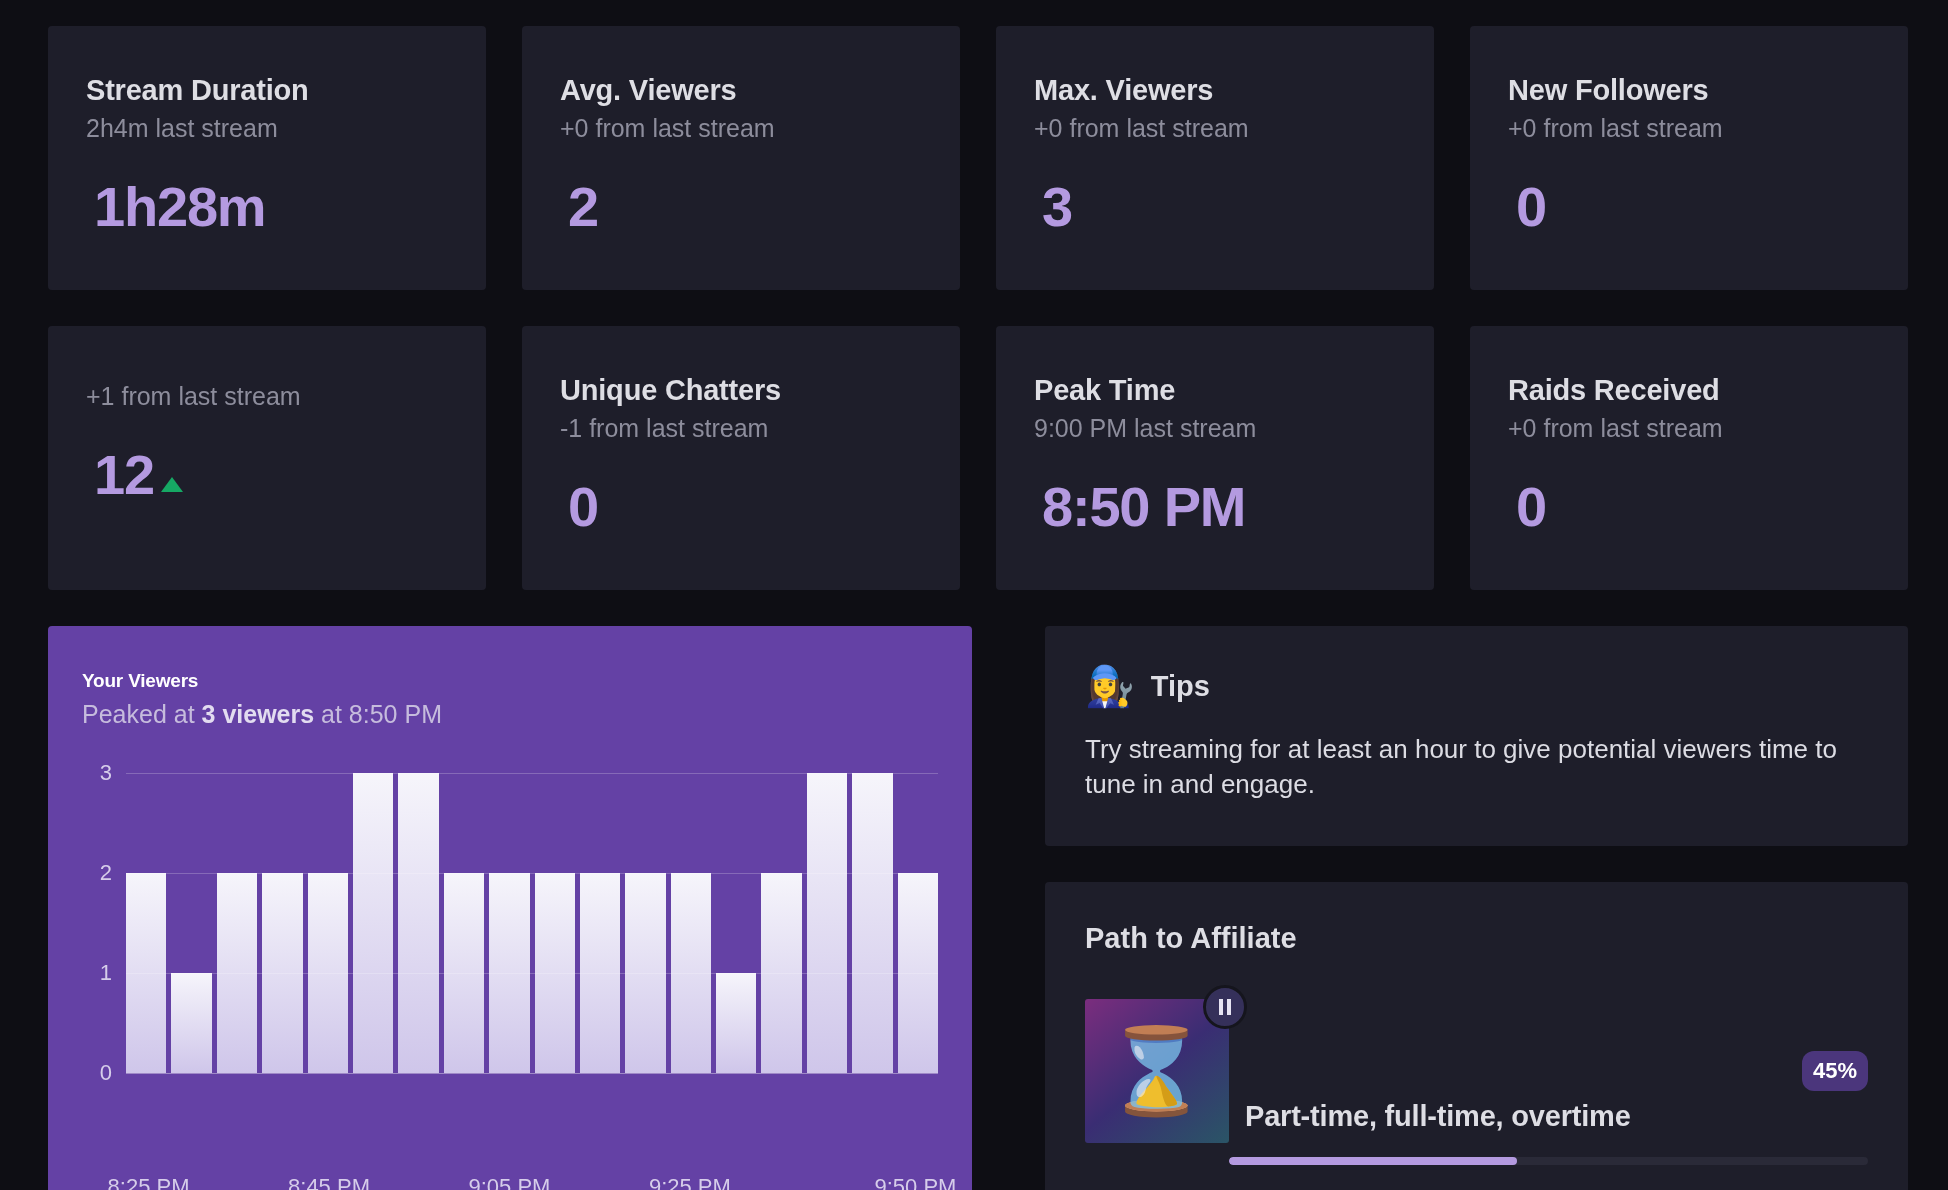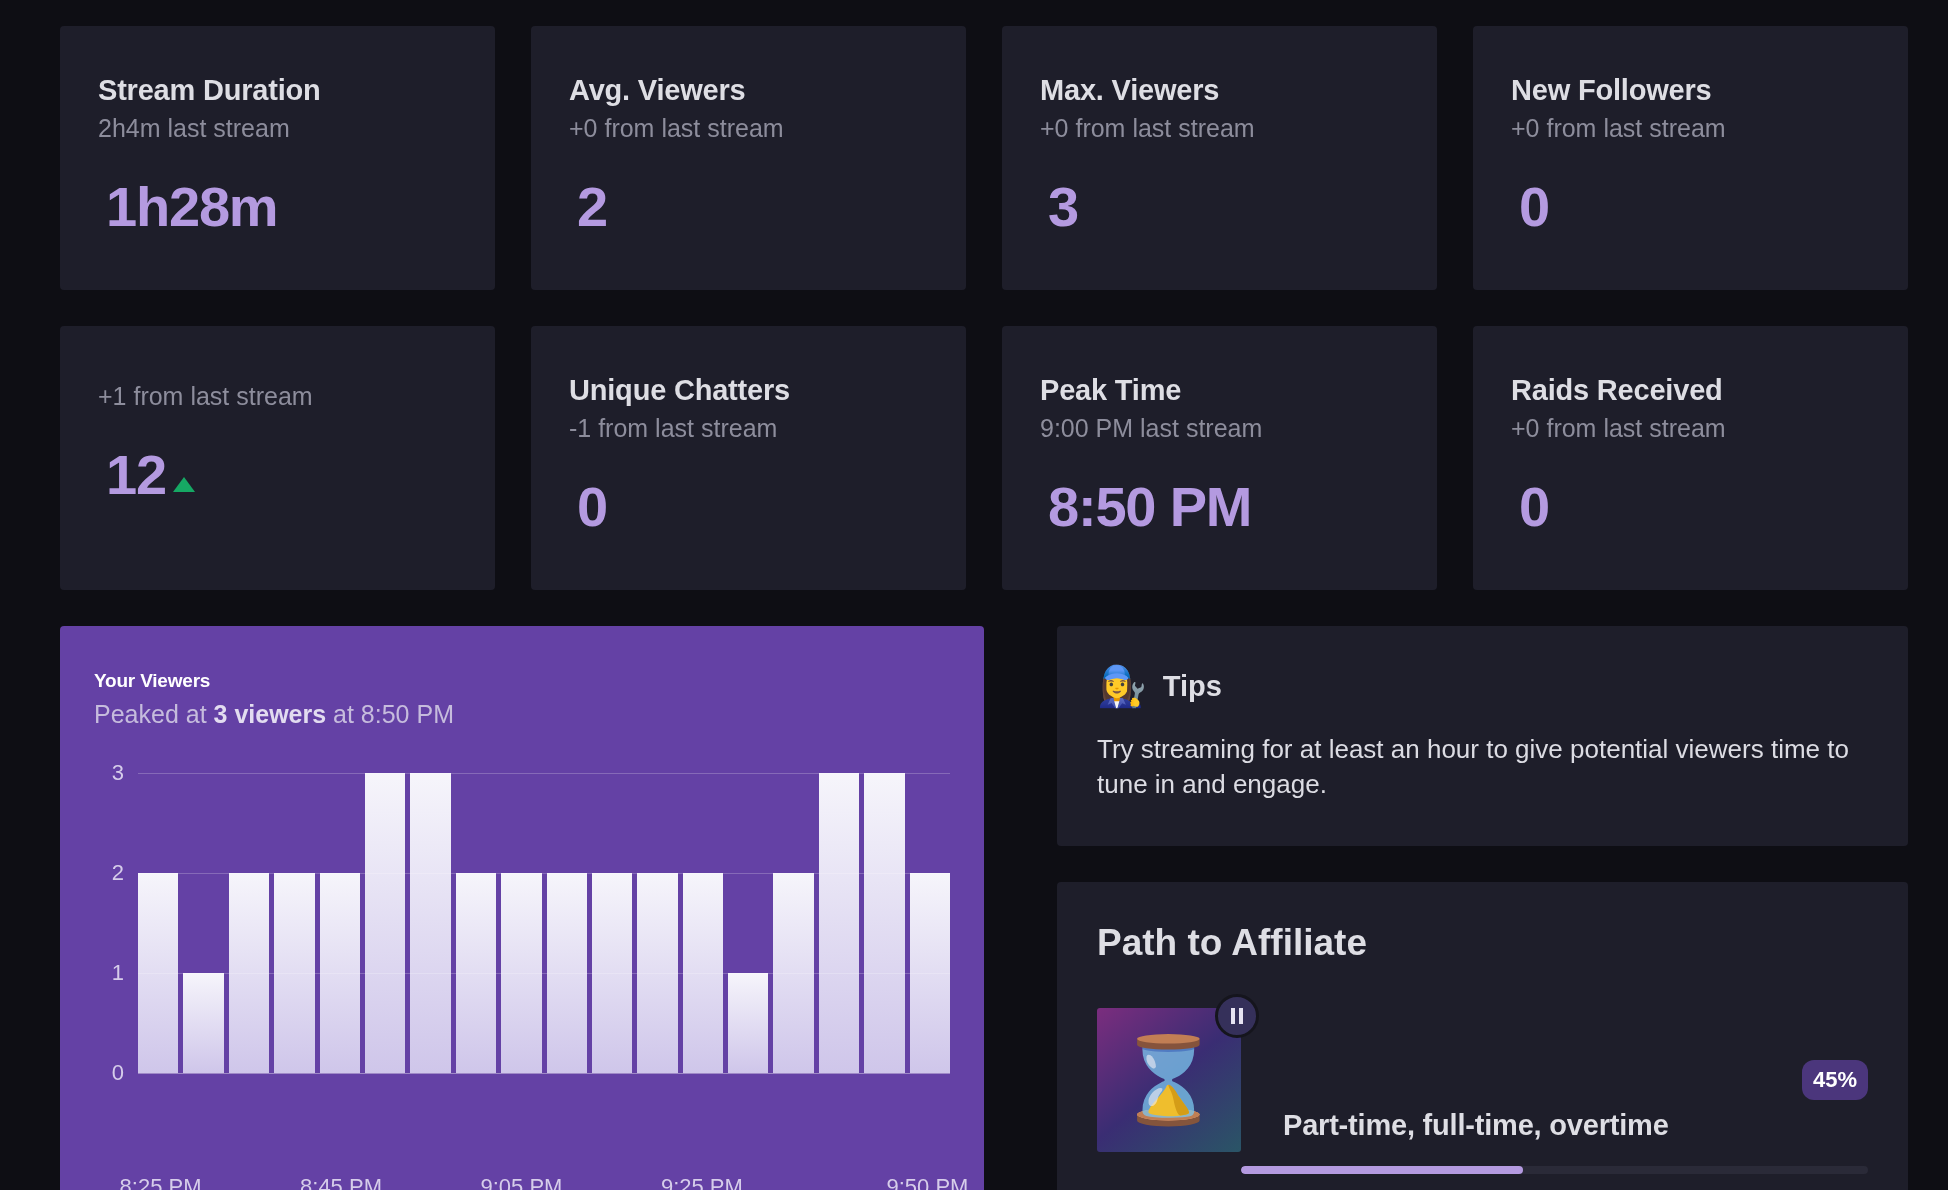--- a/index.html
+++ b/index.html
@@ -10,21 +10,21 @@
     background: #0e0e14;
     font-family: "Liberation Sans", sans-serif;
     overflow: hidden;
   }
 
   #app {
     position: relative;
     width: 1948px;
     height: 1032px;
     background: #0e0e14;
-    padding: 26px 40px 0 60px;
+    padding: 26px 40px 0 48px;
   }
 
   
   .kpi-grid {
     display: grid;
     grid-template-columns: repeat(4, 1fr);
     gap: 36px 36px;
   }
 
   .kpi-card {
@@ -191,21 +191,21 @@
 
   .affiliate-card {
     background: #1e1e2a;
     border-radius: 4px;
     padding: 40px 40px 0 40px;
     flex: 1;
     overflow: hidden;
   }
 
   .affiliate-title {
-    font-size: 37px;
+    font-size: 29px;
     font-weight: bold;
     color: #dedee4;
   }
 
   .quest-row {
     display: flex;
     align-items: flex-end;
     margin-top: 44px;
     position: relative;
   }
@@ -233,21 +233,21 @@
     border-radius: 50%;
     background: #35305a;
     border: 3px solid #15151d;
     display: flex;
     align-items: center;
     justify-content: center;
     gap: 4px;
   }
   .pause-badge i { display: block; width: 4px; height: 16px; background: #e6e3f2; }
 
-  .quest-text { margin-left: 42px; flex: 1; padding-bottom: 10px; }
+  .quest-text { margin-left: 16px; flex: 1; padding-bottom: 10px; }
 
   .quest-name {
     font-size: 29px;
     font-weight: bold;
     color: #dedee4;
     letter-spacing: -0.2px;
   }
 
   .quest-desc {
     font-size: 25px;

